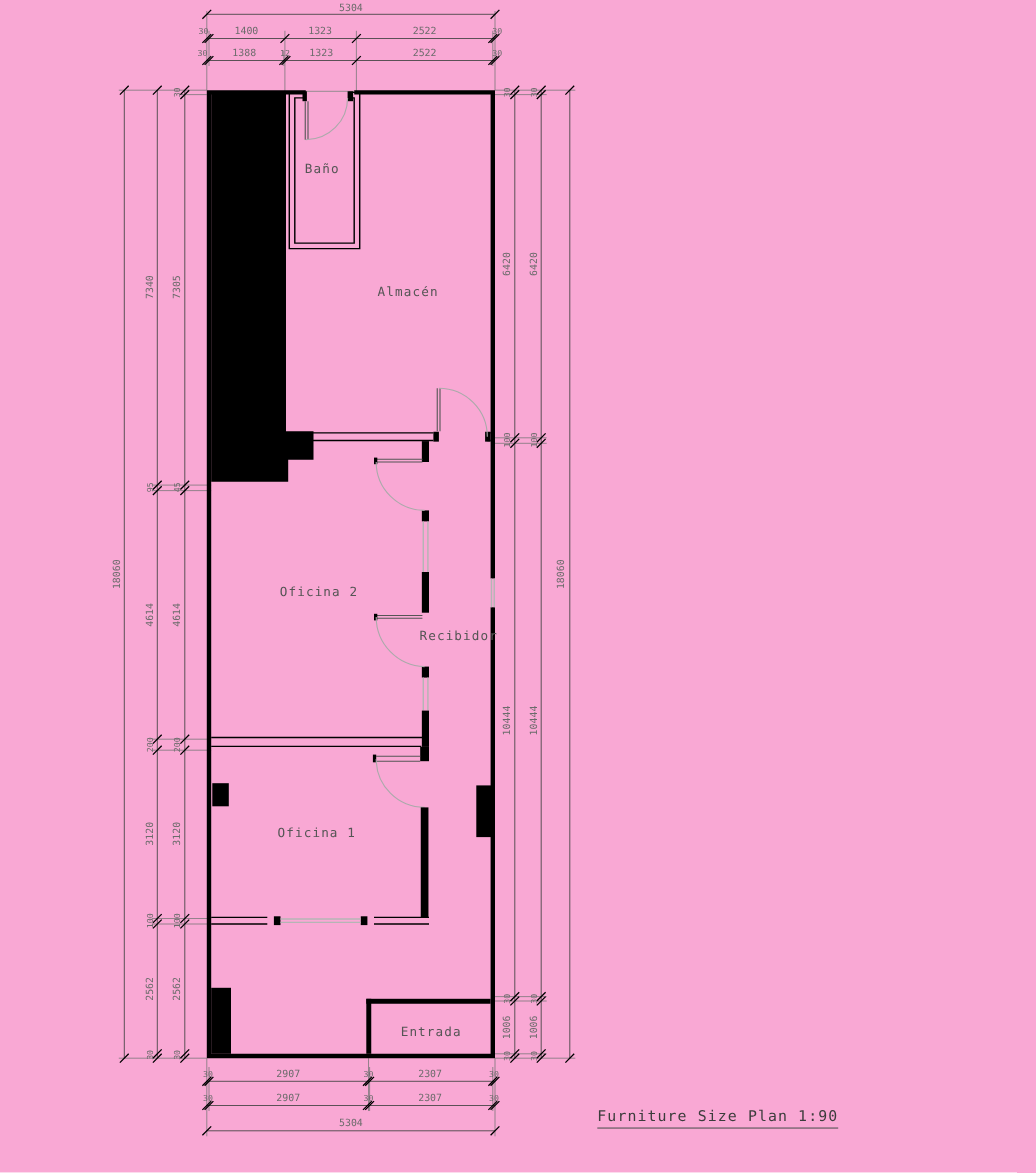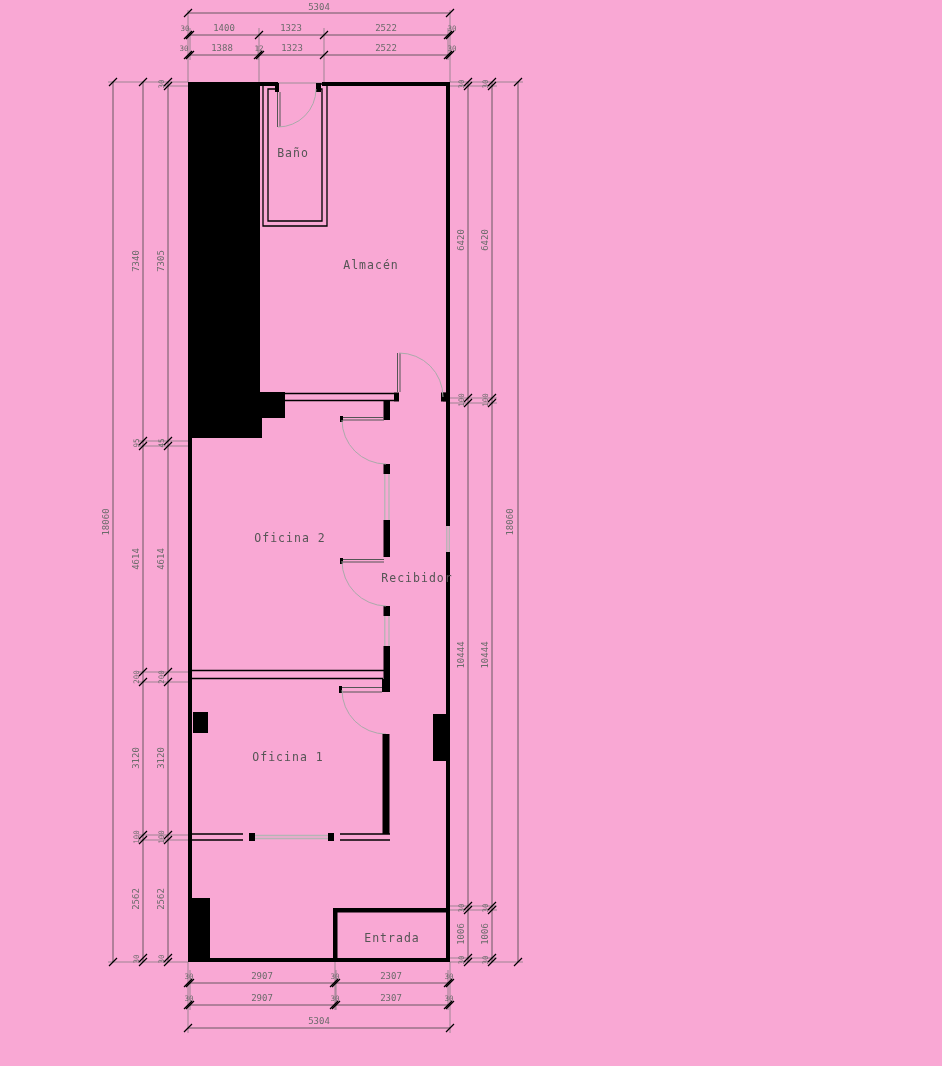--- a/index.html
+++ b/index.html
@@ -173,13 +173,14 @@
   <rect x="333" y="908" width="4.5" height="50" fill="#000"></rect>
 
   <text class="room-text" text-anchor="middle" x="293" y="157">Baño</text>
   <text class="room-text" text-anchor="middle" x="371" y="269">Almacén</text>
   <text class="room-text" text-anchor="middle" x="290" y="542">Oficina 2</text>
   <text class="room-text" text-anchor="middle" x="417" y="582">Recibidor</text>
   <text class="room-text" text-anchor="middle" x="288" y="761">Oficina 1</text>
   <text class="room-text" text-anchor="middle" x="392" y="942">Entrada</text>
 </svg>
 
+<div class="plan-title">Furniture Size Plan 1:90</div>
 </div>
 
 </body></html>

